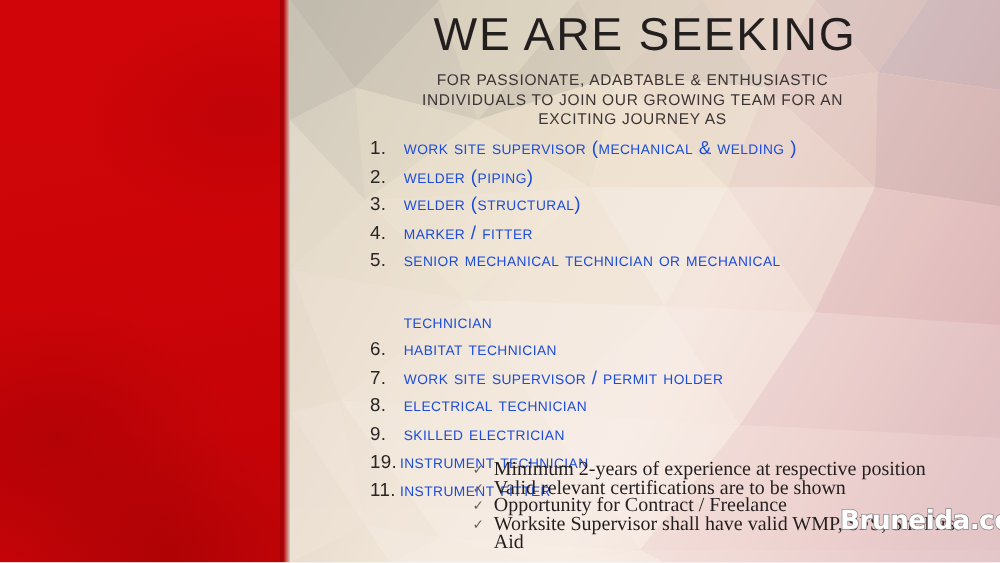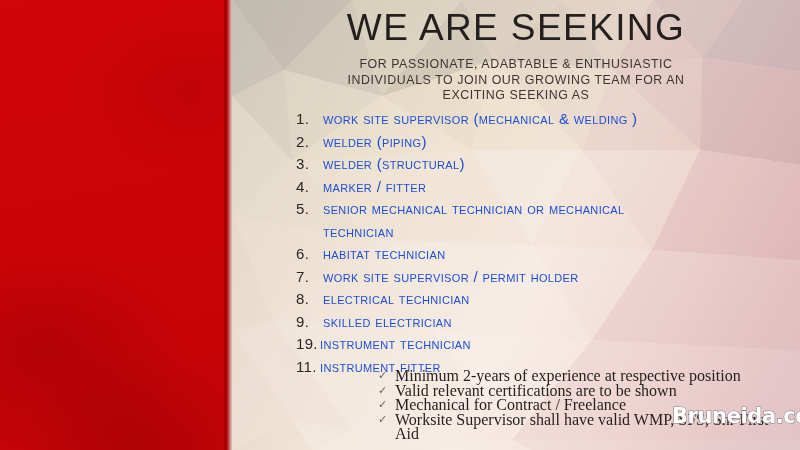--- a/index.html
+++ b/index.html
@@ -108,21 +108,21 @@
     width: 568px;
     text-align: center;
     font-size: 37px;
     font-weight: 300;
     letter-spacing: 1.4px;
     color: #231f1f;
     line-height: 40px;
   }
   #subhead {
     position: absolute;
-    left: 262px; top: 57px;
+    left: 252px; top: 57px;
     width: 508px;
     text-align: center;
     font-size: 12.4px;
     font-weight: 400;
     letter-spacing: 0.55px;
     color: #3d3535;
     line-height: 15.6px;
   }
 
   
@@ -148,21 +148,21 @@
   .job-num.tight { min-width: 24px; }
   .job-text {
     flex: 1 1 auto;
     font-size: 15px;
     font-variant: small-caps;
     text-transform: lowercase;
     color: #1d4ed8;
     line-height: 21.5px;
     letter-spacing: 0.35px;
   }
-  .job-text.cont { padding-left: 0; }
+  .job-text.cont { padding-left: 0; margin-top: 26px; }
 
   
   #requirements {
     position: absolute;
     left: 378px; top: 369px;
     width: 412px;
     font-family: "Liberation Serif", serif;
   }
   .req-row {
     display: flex;
@@ -275,21 +275,21 @@
     <span>Please mention in email subject your</span><br>
     <span>interested position i.e.</span><br>
     <span>(Position-Name)</span>
   </div>
 
   <div id="headline">WE ARE SEEKING</div>
 
   <div id="subhead">
     <span>FOR PASSIONATE, ADABTABLE &amp; ENTHUSIASTIC</span><br>
     <span>INDIVIDUALS TO JOIN OUR GROWING TEAM FOR AN</span><br>
-    <span>EXCITING SEEKING AS</span>
+    <span>EXCITING JOURNEY AS</span>
   </div>
 
   <div id="job-list">
 
     <div class="job-row">
       <div class="job-num">1.</div>
       <div class="job-text">Work Site Supervisor (Mechanical &amp; Welding )</div>
     </div>
 
     <div class="job-row">
@@ -355,21 +355,21 @@
       <div class="req-text">Minimum 2-years of experience at respective position</div>
     </div>
 
     <div class="req-row">
       <div class="req-check">✓</div>
       <div class="req-text">Valid relevant certifications are to be shown</div>
     </div>
 
     <div class="req-row">
       <div class="req-check">✓</div>
-      <div class="req-text">Mechanical for Contract / Freelance</div>
+      <div class="req-text">Opportunity for Contract / Freelance</div>
     </div>
 
     <div class="req-row">
       <div class="req-check">✓</div>
       <div class="req-text">Worksite Supervisor shall have valid WMP, SFS, Snr First Aid</div>
     </div>
 
 
   </div>
 

